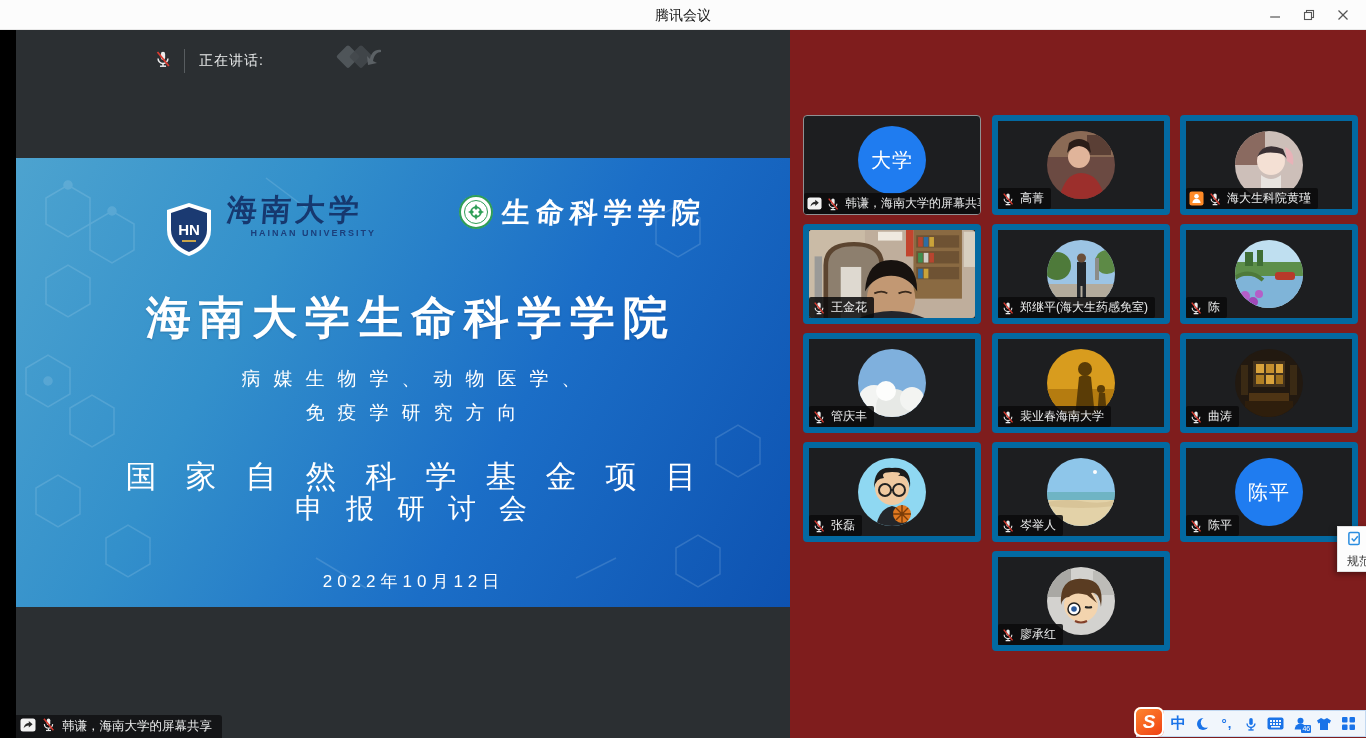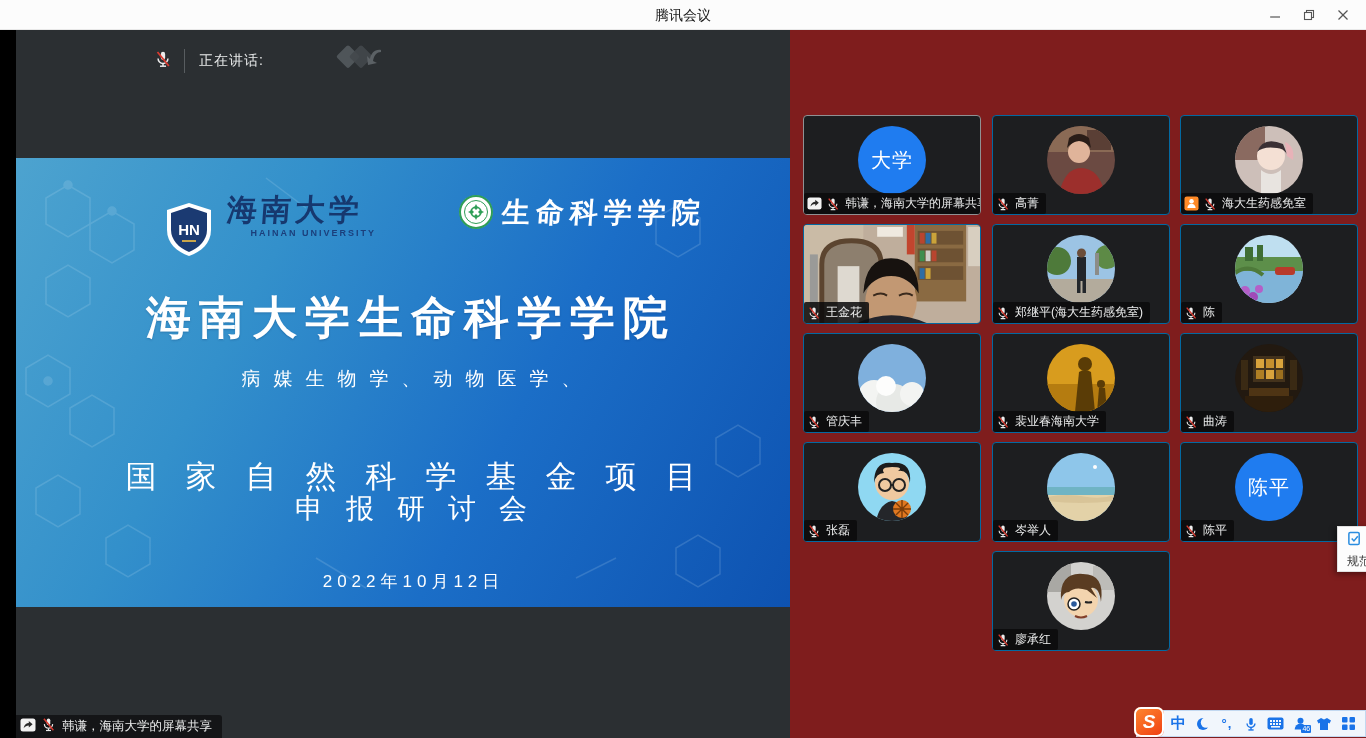--- a/index.html
+++ b/index.html
@@ -51,21 +51,21 @@
   .slide-date { position:absolute; left:0; top:412px; width:790px; text-align:center;
     color:#fff; font-size:17px; letter-spacing:5px; padding-left:5px; }
 
   .share-banner { position:absolute; left:0; bottom:0; height:23px; background:rgba(18,20,21,.92);
     display:flex; align-items:center; padding:0 10px 0 4px; border-radius:0 3px 0 0; }
   .share-banner .txt { color:#e9eaea; font-size:12.5px; margin-left:6px; }
 
   
   .right-pane { position:absolute; left:790px; top:30px; width:576px; height:708px; background:#7f1d1d; }
   .tile { position:absolute; width:178px; height:100px; background:#1d1e20;
-    border:1px solid #0369a1; border-radius:4px; }
+    border:6px solid #0369a1; border-radius:4px; }
   .tile.active { border:1px solid #8f9193; }
   .tile .avatar { position:absolute; left:50%; top:10px; transform:translateX(-50%);
     width:68px; height:68px; border-radius:50%; overflow:hidden; }
   .avatar.blue { background:#1f7cf0; display:flex; align-items:center; justify-content:center;
     color:#fff; font-size:20px; letter-spacing:1px; }
   .avatar svg { display:block; width:68px; height:68px; }
   .tile .video-fill { position:absolute; inset:0; border-radius:3px; overflow:hidden; }
   .tile .video-fill svg { display:block; width:100%; height:100%; }
   .badge { position:absolute; left:0; bottom:0; max-width:176px; height:21px;
     background:rgba(10,11,12,.86); border-radius:2px; display:flex; align-items:center;
@@ -200,20 +200,21 @@
             <circle cx="18" cy="18" r="5" fill="none" stroke="#2f9e57" stroke-width="1.6"></circle>
             <path d="M18 10 l2 4 -2 2 -2 -2 Z M18 26 l2 -4 -2 -2 -2 2 Z M10 18 l4 -2 2 2 -2 2 Z M26 18 l-4 -2 -2 2 2 2 Z" fill="#2f9e57"></path>
           </svg>
         </div>
         <div class="college-zh">生命科学学院</div>
       </div>
 
       <div class="slide-title">海南大学生命科学学院</div>
       <div class="slide-sub">
         <div>病媒生物学、动物医学、</div>
+        <div>免疫学研究方向</div>
       </div>
       <div class="slide-event1">国家自然科学基金项目</div>
       <div class="slide-event2">申报研讨会</div>
       <div class="slide-date">2022年10月12日</div>
     </div>
 
     <div class="share-banner">
       <span class="icon16">
         <svg width="16" height="16" viewBox="0 0 16 16">
             <use href="#share-ic"></use>
@@ -283,21 +284,21 @@
         <span class="icon16">
             <svg width="15" height="15" viewBox="0 0 16 16">
               <use href="#person-orange"></use>
             </svg>
           </span>
         <span class="icon16" style="margin-left:4px">
             <svg width="14" height="14" viewBox="0 0 16 16">
               <use href="#mic-muted"></use>
             </svg>
           </span>
-        <span class="bname">海大生药感免室</span>
+        <span class="bname">海大生科院黄瑾</span>
       </div>
     </div>
 
     <div class="tile" style="left:13px;top:194px">
       <div class="video-fill">
         <svg viewBox="0 0 178 100" preserveAspectRatio="none">
           <rect width="178" height="100" fill="#bfae9c"></rect>
           <rect x="0" y="0" width="60" height="100" fill="#cabba6"></rect>
           <path d="M18 100 V40 Q18 16 48 16 Q78 16 78 40 V100 Z" fill="#8d7f6e"></path>
           <path d="M18 100 V40 Q18 16 48 16 Q78 16 78 40 V100" fill="none" stroke="#5c4530" stroke-width="5"></path>

